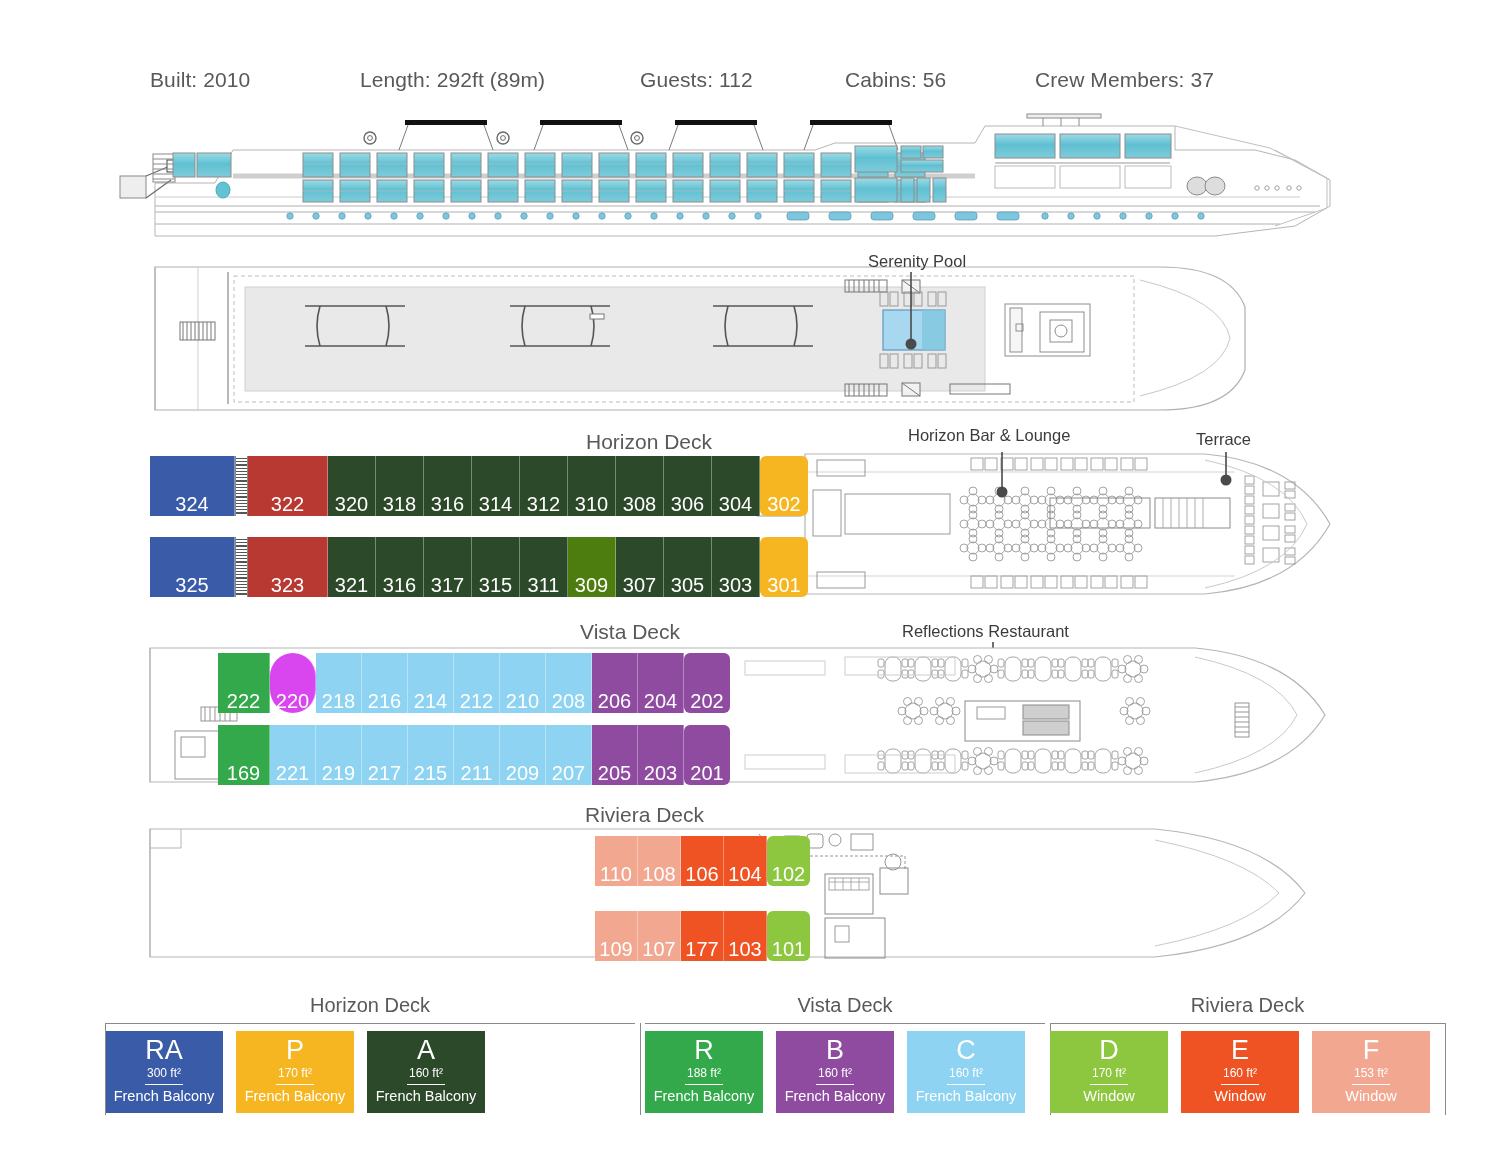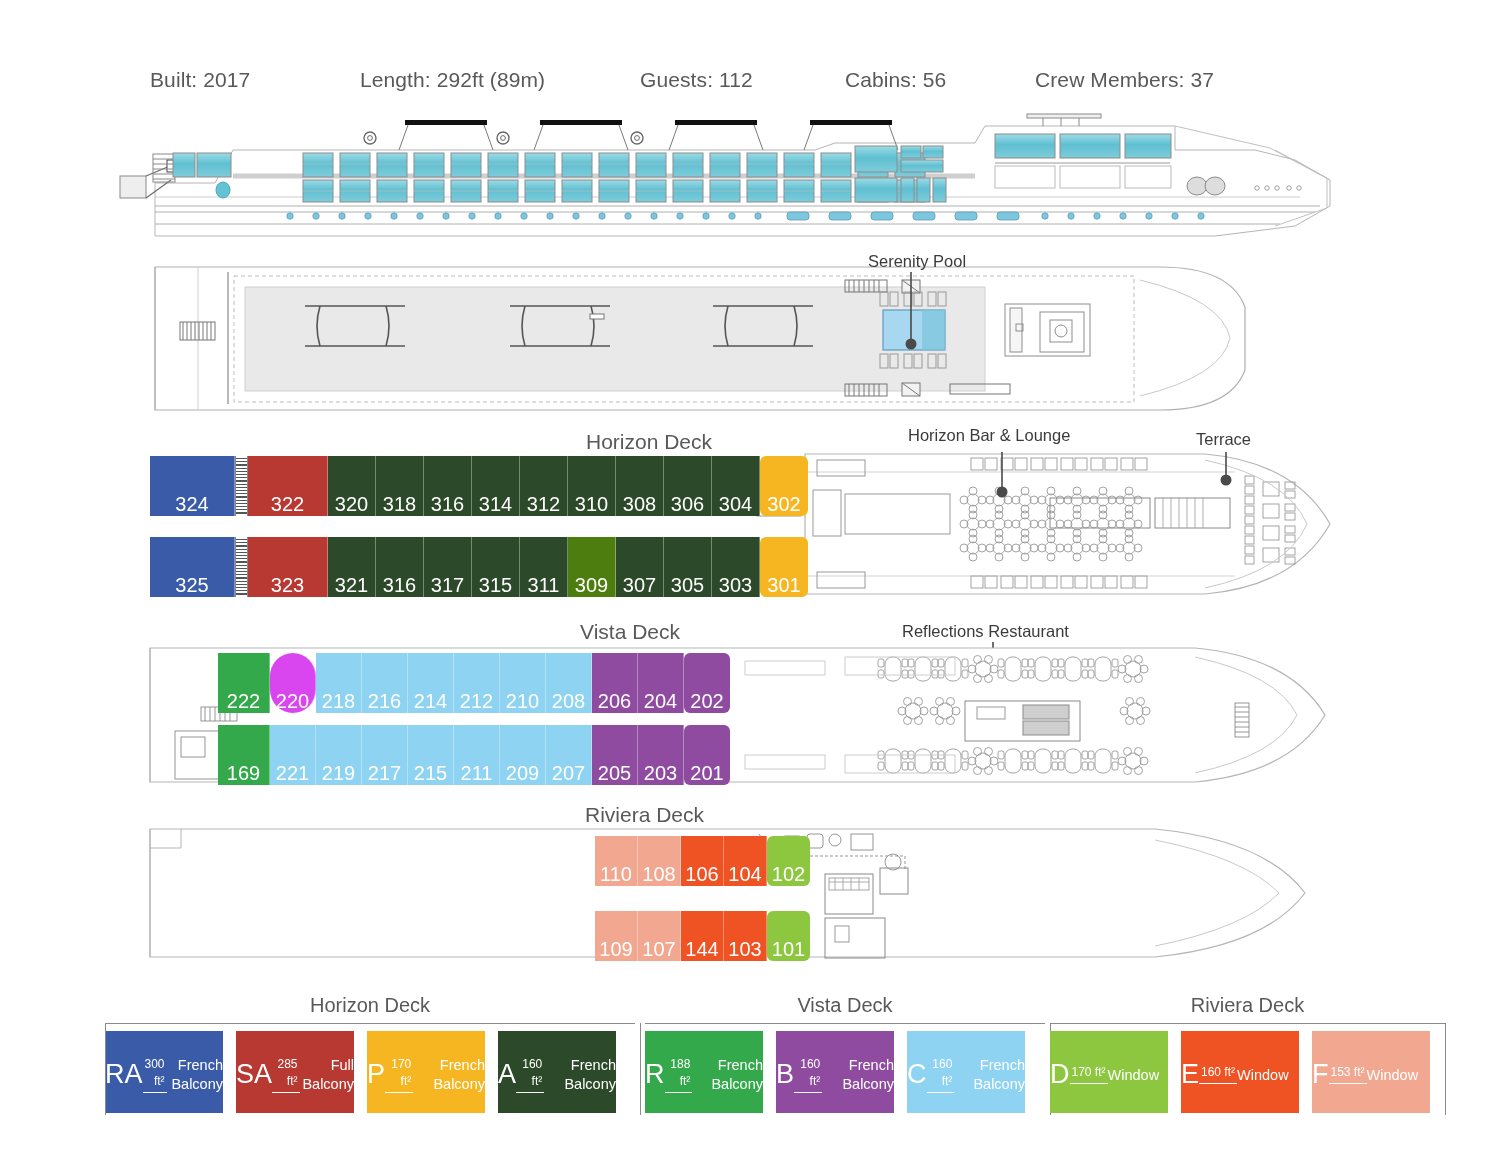--- a/index.html
+++ b/index.html
@@ -98,20 +98,21 @@
     margin-bottom: 7px;
   }
   .legend-cards { display: flex; gap: 13px; }
   .legend-card {
     width: 118px;
     height: 82px;
     color: #fff;
     text-align: right;
     padding-top: 4px;
     display: flex;
+    flex-direction: column;
     align-items: center;
   }
   .legend-code {
     font-size: 27px;
     line-height: 30px;
     font-weight: 400;
   }
   .legend-area {
     font-size: 12px;
     line-height: 17px;
@@ -131,21 +132,21 @@
     background: #8a8a8a;
     height: 92px;
   }
 </style>
 </head>
 <body>
 
 <div id="page">
 
   <div class="spec-row" id="spec-row">
-      <div class="spec-item" style="left: 0px;">Built: 2017</div>
+      <div class="spec-item" style="left: 0px;">Built: 2010</div>
       <div class="spec-item" style="left: 210px;">Length: 292ft (89m)</div>
       <div class="spec-item" style="left: 490px;">Guests: 112</div>
       <div class="spec-item" style="left: 695px;">Cabins: 56</div>
       <div class="spec-item" style="left: 885px;">Crew Members: 37</div>
     </div>
 
   <div class="profile-wrap">
     <svg width="1250" height="140" viewBox="0 0 1250 140">
       <defs>
         <linearGradient id="glassg" x1="0" y1="0" x2="0" y2="1">
@@ -1028,44 +1029,39 @@
       </div>
     </div>
   <div class="cabin-strip" id="riviera-lower" style="left:595px; top:911px; height:50px;">
       <div class="cabin" style="width: 43px; background: rgb(242, 168, 144);">
         <span>109</span>
       </div>
       <div class="cabin" style="width: 43px; background: rgb(242, 168, 144);">
         <span>107</span>
       </div>
       <div class="cabin" style="width: 43px; background: rgb(239, 82, 35);">
-        <span>144</span>
+        <span>177</span>
       </div>
       <div class="cabin" style="width: 43px; background: rgb(239, 82, 35);">
         <span>103</span>
       </div>
       <div class="cabin" style="width: 43px; background: rgb(141, 198, 63);">
         <span>101</span>
       </div>
     </div>
 
   <div class="legend" id="legend">
       <div class="legend-group" style="left: 0px; width: 530px;">
         <div class="legend-group-title">Horizon Deck</div>
         <div class="legend-rule"></div>
         <div class="legend-cards">
           <div class="legend-card" style="background: rgb(58, 91, 168);">
             <div class="legend-code">RA</div>
             <div class="legend-area">300 ft²</div>
             <div class="legend-type">French Balcony</div>
-          </div>
-          <div class="legend-card" style="background: rgb(184, 56, 50);">
-            <div class="legend-code">SA</div>
-            <div class="legend-area">285 ft²</div>
-            <div class="legend-type">Full Balcony</div>
           </div>
           <div class="legend-card" style="background: rgb(246, 182, 34);">
             <div class="legend-code">P</div>
             <div class="legend-area">170 ft²</div>
             <div class="legend-type">French Balcony</div>
           </div>
           <div class="legend-card" style="background: rgb(44, 74, 42);">
             <div class="legend-code">A</div>
             <div class="legend-area">160 ft²</div>
             <div class="legend-type">French Balcony</div>

